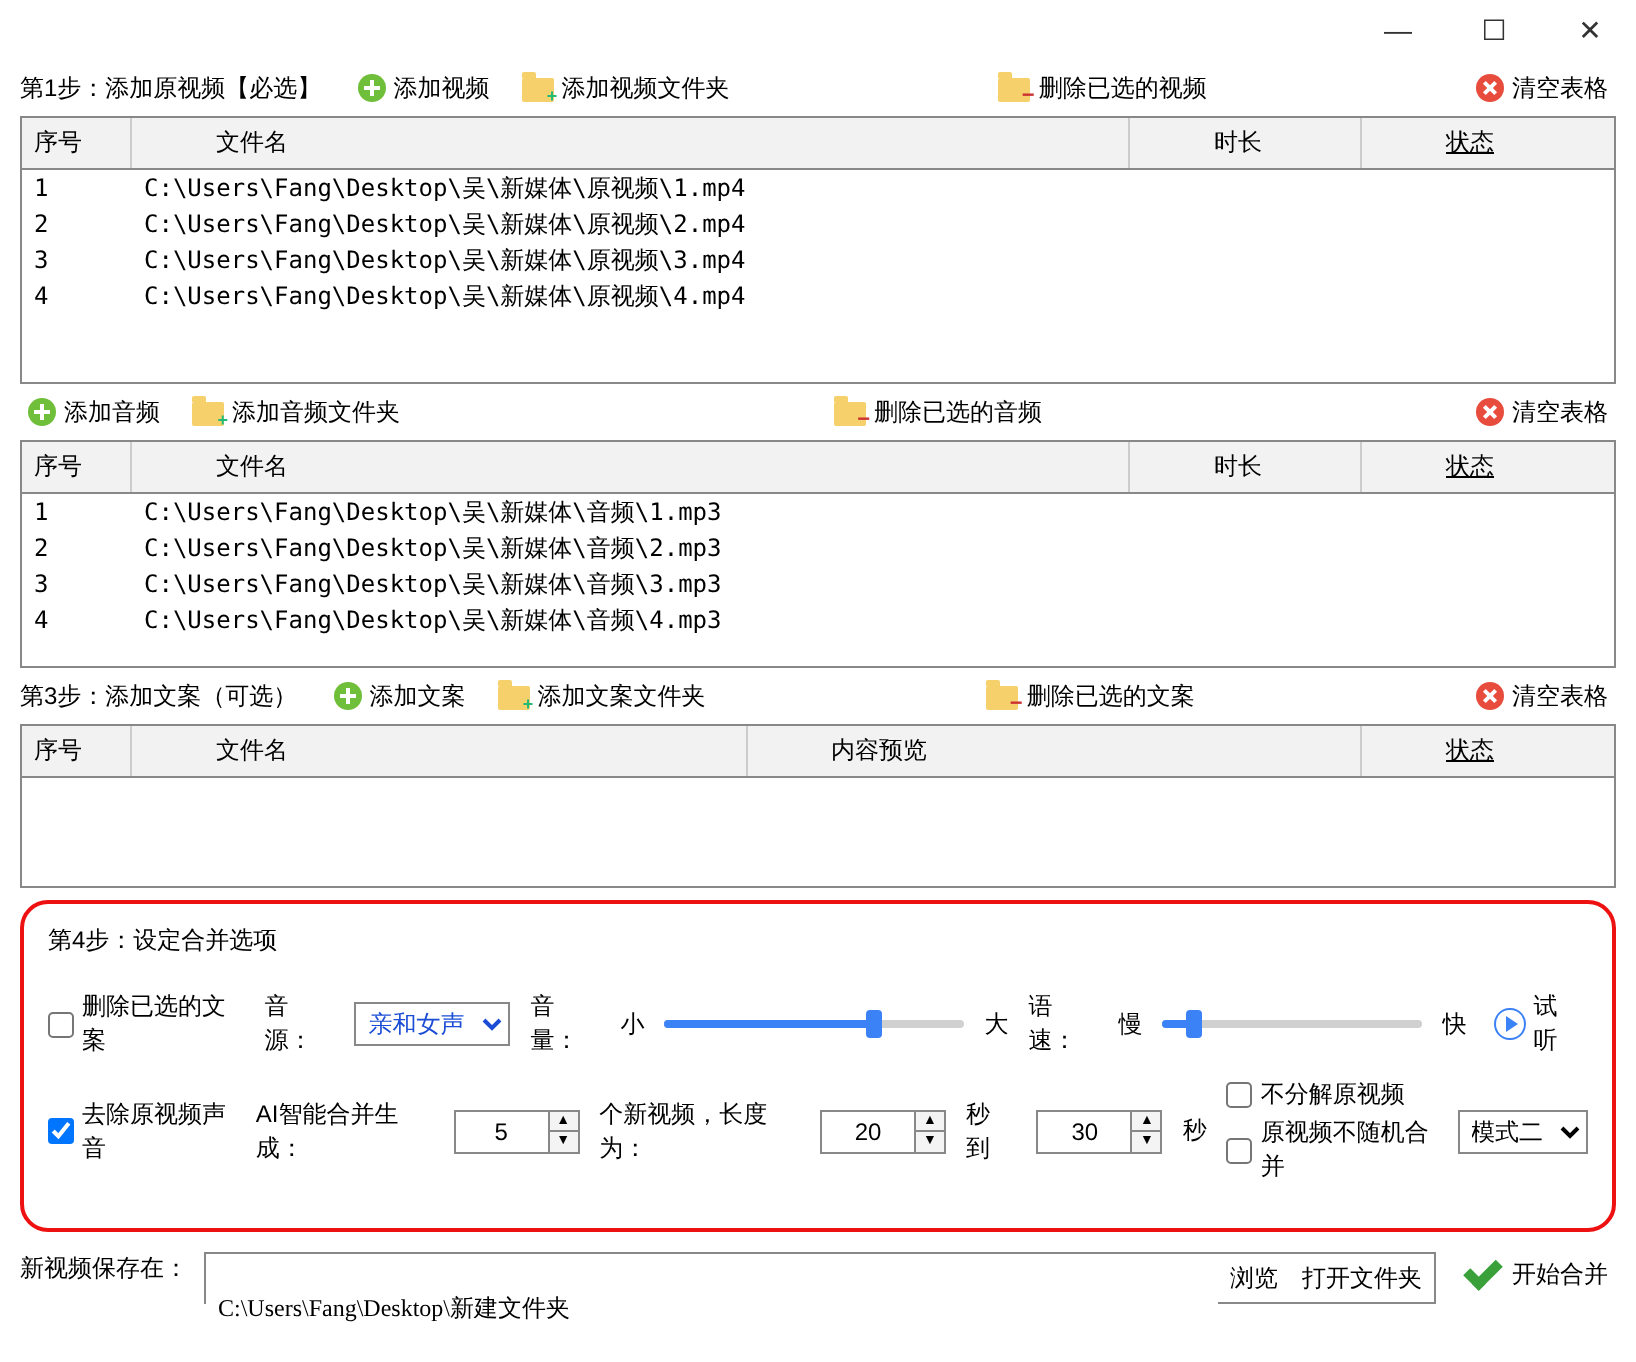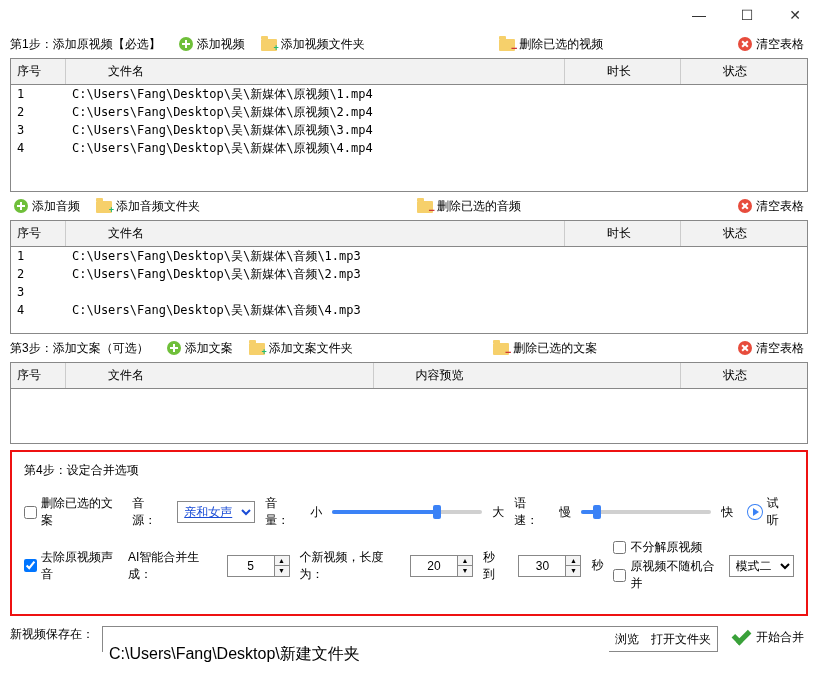--- a/index.html
+++ b/index.html
@@ -28,53 +28,53 @@
 .ico-clear::before { transform: rotate(45deg); }
 .ico-clear::after { transform: rotate(-45deg); }
 .ico-play { width: 16px; height: 16px; border-radius: 50%; border: 1px solid #3b82f6; display: inline-flex; align-items: center; justify-content: center; }
 .ico-play::after { content: ""; border-left: 6px solid #3b82f6; border-top: 4px solid transparent; border-bottom: 4px solid transparent; margin-left: 2px; }
 .ico-check { width: 22px; height: 18px; display: inline-block; position: relative; }
 .ico-check::after { content: ""; position: absolute; left: 3px; top: 2px; width: 12px; height: 6px; border-left: 5px solid #3aa13a; border-bottom: 5px solid #3aa13a; transform: rotate(-45deg); }
 
 .grid { border: 1px solid #888; }
 .grid-head { display: flex; background: #f2f2f2; border-bottom: 1px solid #888; gap: 36px; }
 .gh { padding: 4px 6px; border-right: 1px solid #ccc; }
-.gh:last-child { border-right: none; }
+.gh:last-child { border-right: none; text-decoration: underline; }
 .col-seq { width: 55px; }
 .col-name { flex: 1; }
 .col-name2 { flex: 1; }
 .col-prev { flex: 1; }
 .col-dur { width: 80px; }
 .col-stat { width: 90px; }
 .grid-body { overflow: auto; }
 .grid-row { display: flex; align-items: center; height: 18px; }
 .gc { padding: 1px 6px; white-space: nowrap; overflow: hidden; text-overflow: ellipsis; font-family: SimSun, monospace; }
 #grid-video .grid-body { height: 106px; }
 #grid-audio .grid-body { height: 86px; }
 #grid-script .grid-body { height: 54px; }
 
-.step4 { border: 2px solid #e11; border-radius: 0; padding: 10px 12px 14px 12px; margin-top: 6px; }
+.step4 { border: 2px solid #e11; border-radius: 14px; padding: 10px 12px 14px 12px; margin-top: 6px; }
 .s4-title { margin-bottom: 14px; }
 .s4-row { display: flex; align-items: center; gap: 10px; margin-bottom: 8px; }
 .chk { display: inline-flex; align-items: center; gap: 4px; }
 .chk input { width: 13px; height: 13px; }
 select { font-size: 12px; height: 22px; border: 1px solid #888; background: #fff; padding: 0 2px; }
 .slider { flex: 0 0 150px; height: 4px; background: #d0d0d0; position: relative; border-radius: 2px; }
 .slider .track { position: absolute; height: 100%; background: #3b82f6; border-radius: 2px; }
 .slider .thumb { position: absolute; top: -5px; width: 8px; height: 14px; background: #3b82f6; border-radius: 2px; transform: translateX(-50%); }
 .numbox { display: inline-flex; align-items: stretch; border: 1px solid #888; height: 22px; }
 .numbox input { border: none; width: 46px; text-align: center; font-size: 12px; outline: none; }
 .numbox .spin { display: flex; flex-direction: column; border-left: 1px solid #888; }
 .numbox .spin div { width: 14px; flex: 1; font-size: 7px; display: flex; align-items: center; justify-content: center; cursor: pointer; background: #f4f4f4; }
 .numbox .spin div:first-child { border-bottom: 1px solid #888; }
 .stack-chk { display: flex; flex-direction: column; gap: 2px; }
 
 .bottom { display: flex; align-items: flex-start; gap: 8px; margin-top: 10px; }
 .pathbox { flex: 1; border: 1px solid #888; height: 26px; display: flex; align-items: center; }
-.pathbox input { border: none; flex: 1; padding: 0 6px; font-size: 16px; outline: none; font-family: Liberation Sans, sans-serif; margin-top: 31px; }
+.pathbox input { border: none; flex: 1; padding: 0 6px; font-size: 12px; outline: none; font-family: Liberation Serif, serif; margin-top: 31px; }
 .linkbtn { cursor: pointer; padding: 0 6px; }
 .startbtn { display: flex; align-items: center; gap: 4px; cursor: pointer; padding: 2px 4px; }
 </style>
 </head>
 <body>
 
 <div class="titlebar">
   <div class="tb-btn">―</div>
   <div class="tb-btn">☐</div>
   <div class="tb-btn">✕</div>
@@ -173,20 +173,21 @@
           <div class="gc col-stat"></div>
         </div>
         <div class="grid-row">
           <div class="gc col-seq">2</div>
           <div class="gc col-name">C:\Users\Fang\Desktop\吴\新媒体\音频\2.mp3</div>
           <div class="gc col-dur"></div>
           <div class="gc col-stat"></div>
         </div>
         <div class="grid-row">
           <div class="gc col-seq">3</div>
+          <div class="gc col-name">C:\Users\Fang\Desktop\吴\新媒体\音频\3.mp3</div>
           <div class="gc col-dur"></div>
           <div class="gc col-stat"></div>
         </div>
         <div class="grid-row">
           <div class="gc col-seq">4</div>
           <div class="gc col-name">C:\Users\Fang\Desktop\吴\新媒体\音频\4.mp3</div>
           <div class="gc col-dur"></div>
           <div class="gc col-stat"></div>
         </div>
       </div>
@@ -225,21 +226,21 @@
 
   <div class="step4">
     <div class="s4-title">第4步：设定合并选项</div>
 
     <div class="s4-row">
       <label class="chk">
         <input type="checkbox" id="chk-tts" style="">
           <span>删除已选的文案</span>
       </label>
       <span>音源：</span>
-      <select style="width:80px;color:#1a4cd6;text-decoration:underline;">
+      <select style="width:80px;color:#1a4cd6;">
         <option>亲和女声</option>
       </select>
       <span>音量：</span>
       <span>小</span>
       <div class="slider">
         <div class="track" id="vol-track" style="width: 70%;"></div>
           <div class="thumb" id="vol-thumb" style="left: 70%;"></div>
       </div>
       <span>大</span>
       <span>语速：</span>

